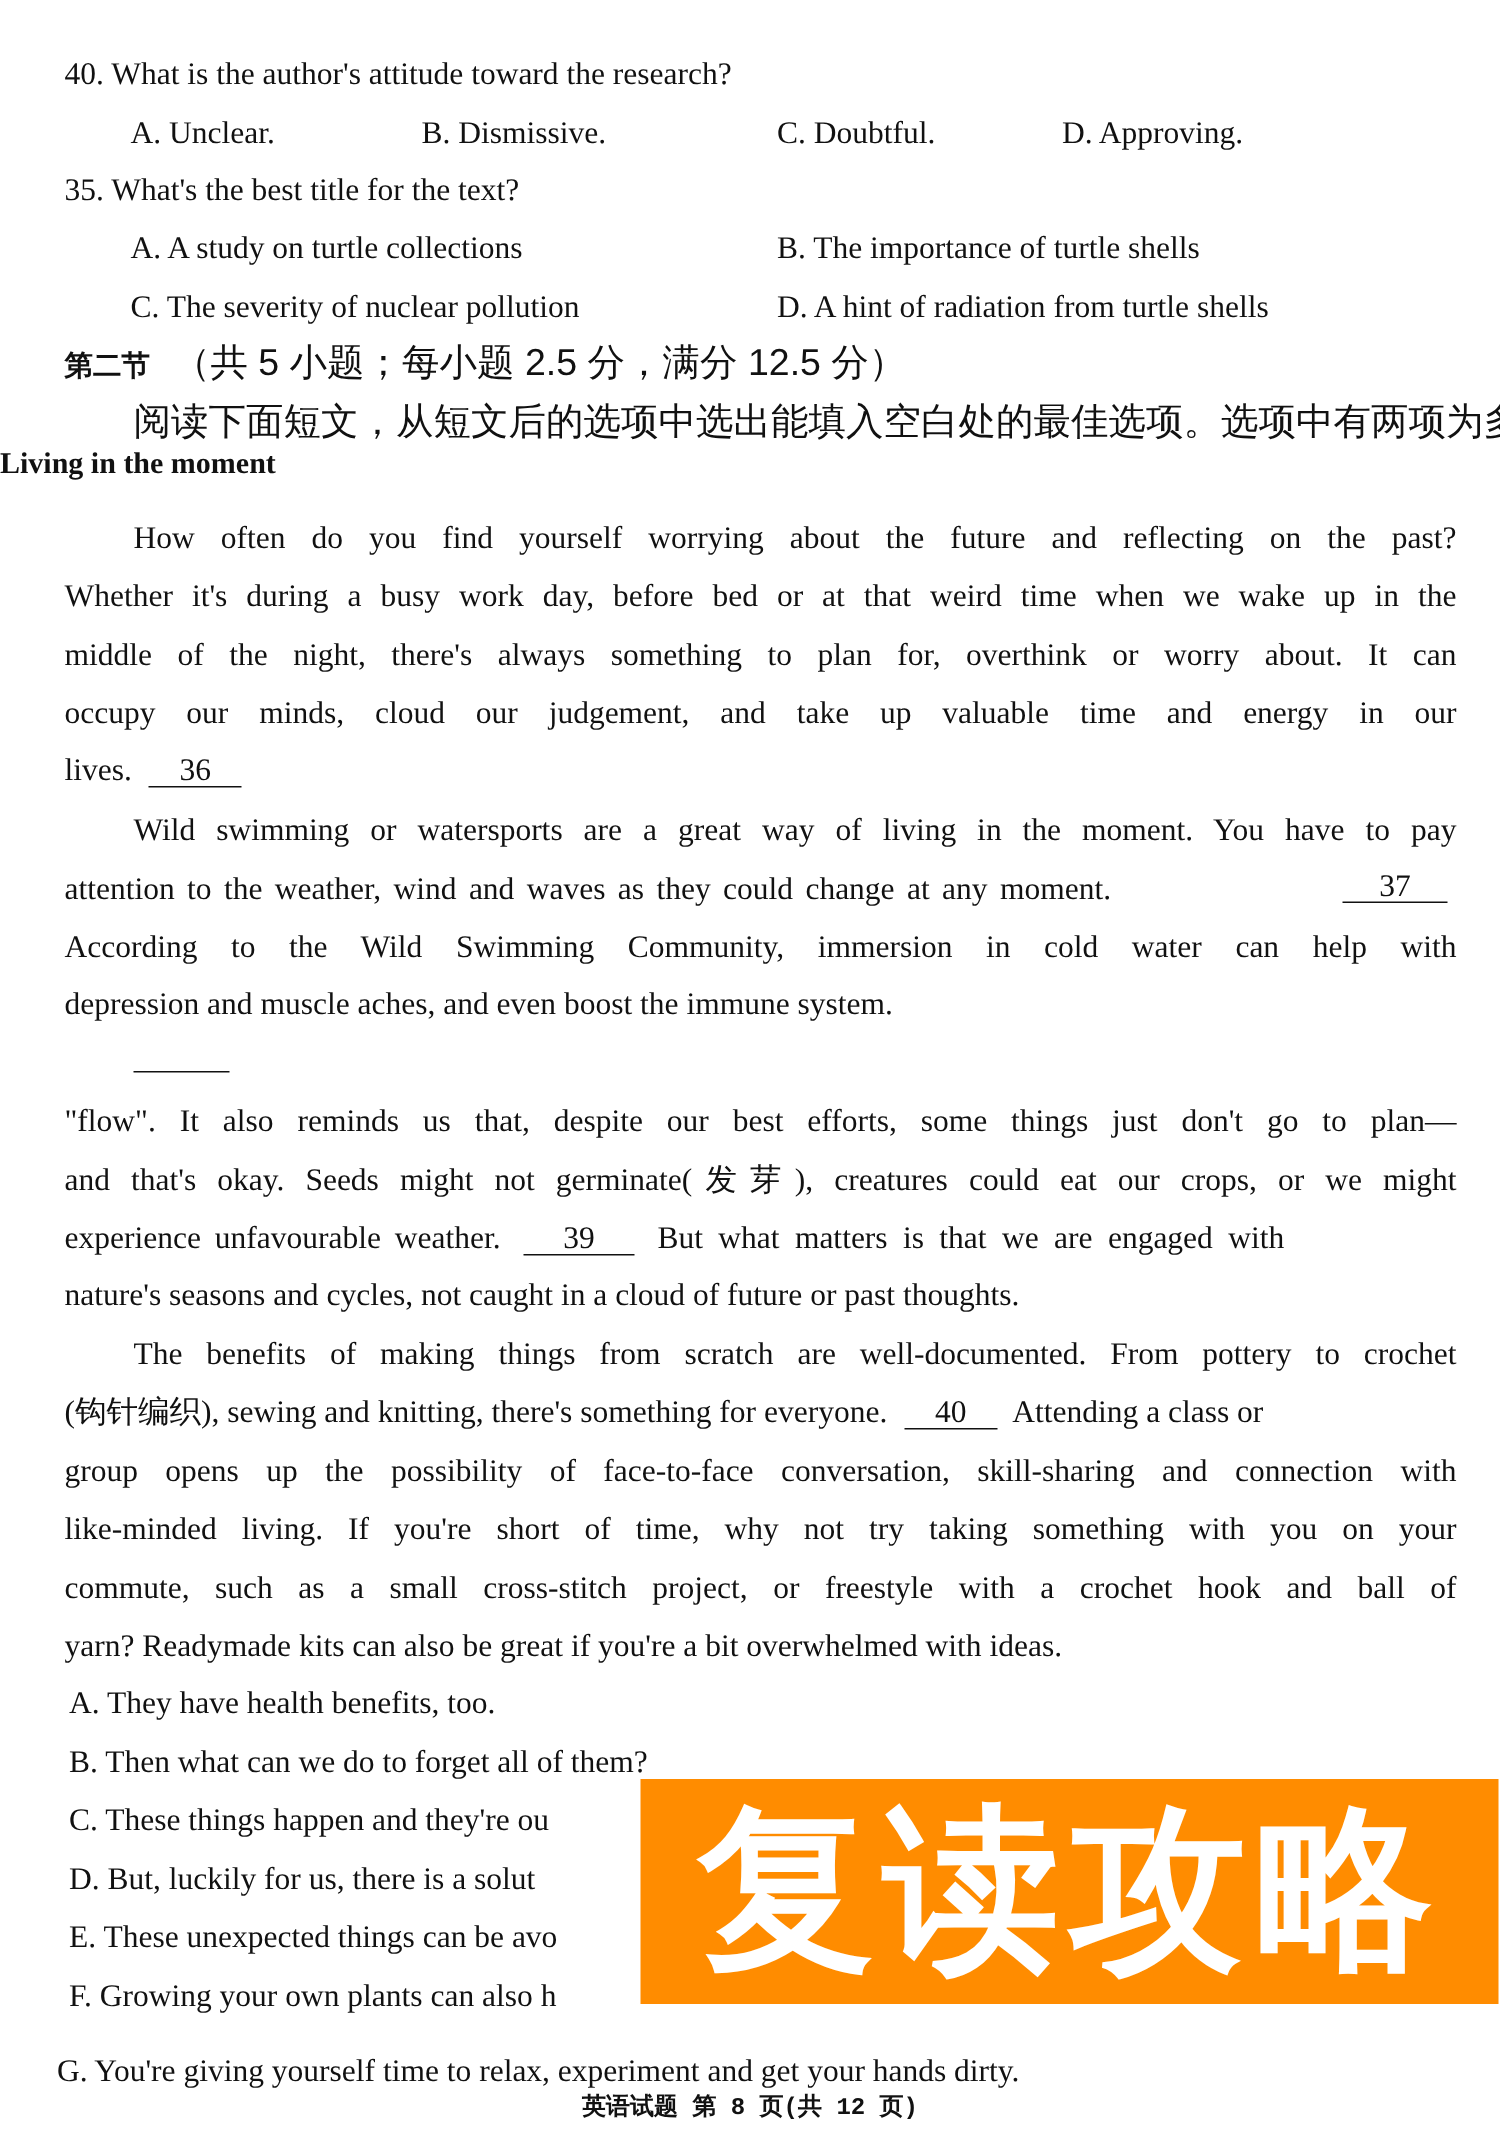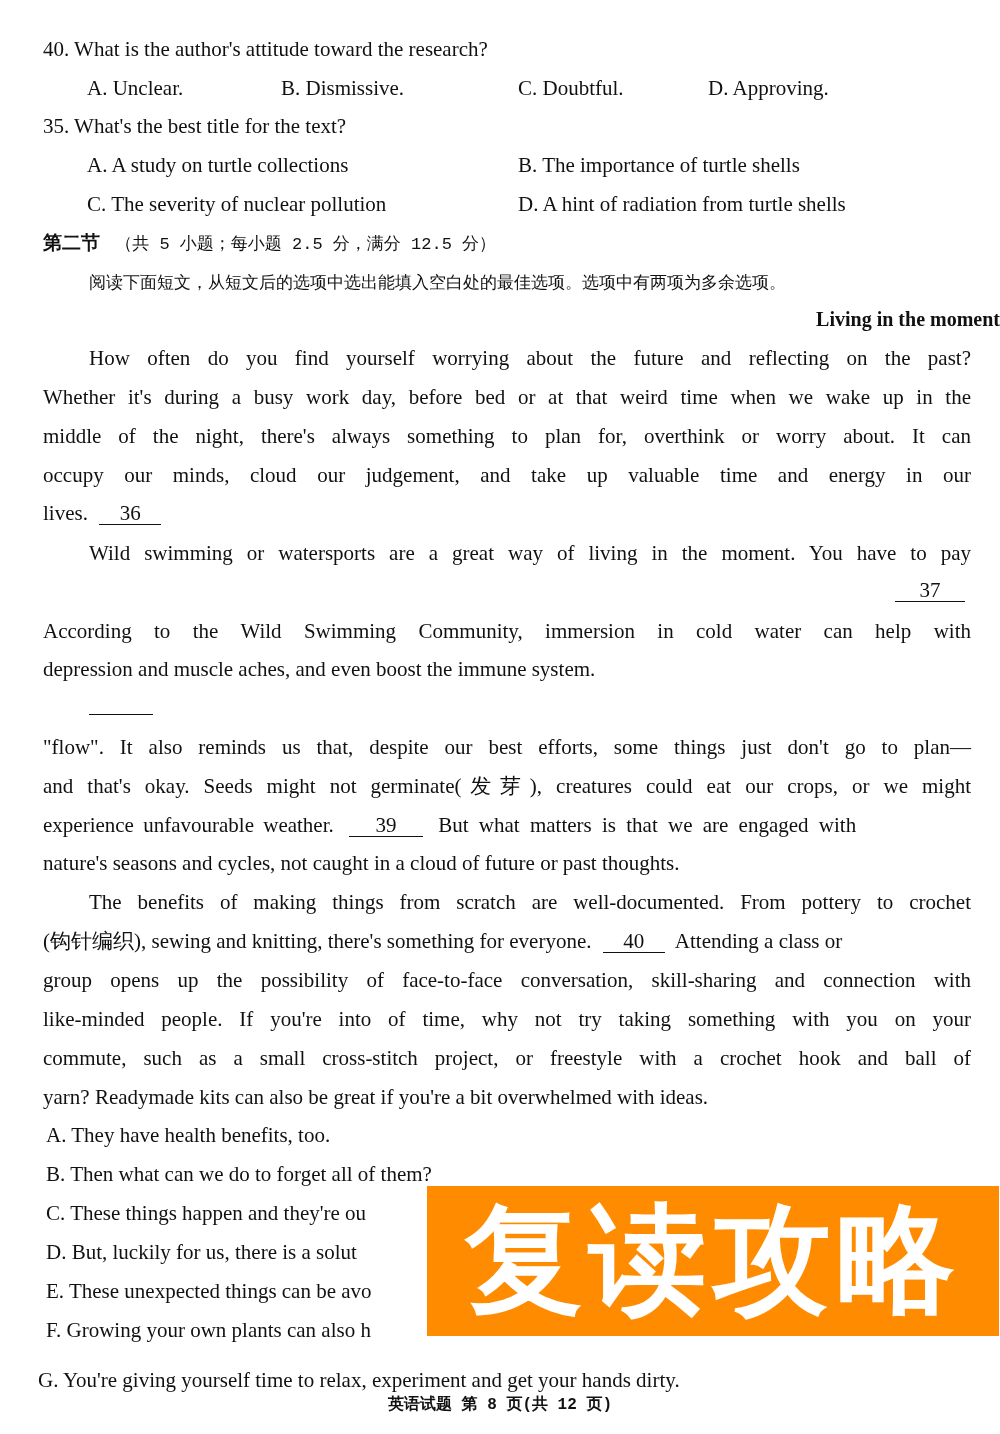--- a/index.html
+++ b/index.html
@@ -13,23 +13,23 @@
     font-size: 21px; line-height: 26px; white-space: nowrap;
   }
   .justify { text-align: justify; text-align-last: justify; white-space: normal; }
   .indent { left: 89px; }
   .opt { position: absolute; font-size: 21px; line-height: 26px; white-space: nowrap; }
   .blank {
     display: inline-block; border-bottom: 1.6px solid #111; text-align: center;
     line-height: 22px; margin: 0 6px;
   }
   .cn-bold { font-family: "DejaVu Sans", sans-serif; font-weight: bold; font-size: 19px; }
-  .cn { font-family: Liberation Mono, monospace; font-size: 17px; }
-  .title { position: absolute; left: 0; right: 0; top: 306px; text-align: right;
-           font-weight: bold; font-size: 20px; line-height: 26px; padding-left: 32px; }
+  .cn { font-family: Liberation Sans, sans-serif; font-size: 25px; }
+  .title { position: absolute; left: 0; right: 0; top: 296px; text-align: left;
+           font-weight: bold; font-size: 20px; line-height: 26px; }
   .footer { position: absolute; left: 0; right: 0; top: 1394px; text-align: center;
             font-family: Liberation Mono, monospace; font-size: 16px; font-weight: bold; }
   .watermark {
     position: absolute; left: 427px; top: 1186px; width: 572px; height: 150px;
     background: #ff8c00; color: #ffffff;
     display: flex; align-items: center; justify-content: center;
     font-family: "DejaVu Sans", sans-serif; font-size: 118px; font-weight: bold;
     letter-spacing: 6px;
     text-align: center;
   }
@@ -62,20 +62,21 @@
 <div class="line justify" style="top:384px;">Whether it's during a busy work day, before bed or at that weird time when we wake up in the</div>
 <div class="line justify" style="top:423px;">middle of the night, there's always something to plan for, overthink or worry about. It can</div>
 <div class="line justify" style="top:462px;">occupy our minds, cloud our judgement, and take up valuable time and energy in our</div>
 <div class="line" style="top:500px;">
   <span>lives.</span>
   <span class="blank" style="width:62px;">36</span>
 </div>
 
 <div class="line justify indent" style="top:540px;">Wild swimming or watersports are a great way of living in the moment. You have to pay</div>
 <div class="line" style="top:579px;">
+  <span style="word-spacing:3px;">attention to the weather, wind and waves as they could change at any moment.</span>
   <span class="blank" style="width:70px; position:absolute; right:0;">37</span>
 </div>
 <div class="line justify" style="top:618px;">According to the Wild Swimming Community, immersion in cold water can help with</div>
 <div class="line" style="top:656px;">depression and muscle aches, and even boost the immune system.</div>
 
 <div class="line" style="top:695px; left:89px;">
   <span class="blank" style="width:64px; margin-left:0; margin-right:10px;"></span>
 </div>
 <div class="line justify" style="top:734px;">"flow". It also reminds us that, despite our best efforts, some things just don't go to plan—</div>
 <div class="line justify" style="top:773px;">and that's okay. Seeds might not germinate(发芽), creatures could eat our crops, or we might</div>
@@ -86,21 +87,21 @@
 </div>
 <div class="line" style="top:850px;">nature's seasons and cycles, not caught in a cloud of future or past thoughts.</div>
 
 <div class="line justify indent" style="top:889px;">The benefits of making things from scratch are well-documented. From pottery to crochet</div>
 <div class="line" style="top:928px;">
   <span>(钩针编织), sewing and knitting, there's something for everyone.</span>
   <span class="blank" style="width:62px;">40</span>
   <span>Attending a class or</span>
 </div>
 <div class="line justify" style="top:967px;">group opens up the possibility of face-to-face conversation, skill-sharing and connection with</div>
-<div class="line justify" style="top:1006px;">like-minded people. If you're into of time, why not try taking something with you on your</div>
+<div class="line justify" style="top:1006px;">like-minded living. If you're short of time, why not try taking something with you on your</div>
 <div class="line justify" style="top:1045px;">commute, such as a small cross-stitch project, or freestyle with a crochet hook and ball of</div>
 <div class="line" style="top:1084px;">yarn? Readymade kits can also be great if you're a bit overwhelmed with ideas.</div>
 
 <div class="line" style="top:1122px; left:46px;">A. They have health benefits, too.</div>
 <div class="line" style="top:1161px; left:46px;">B. Then what can we do to forget all of them?</div>
 <div class="line" style="top:1200px; left:46px;">C. These things happen and they're ou</div>
 <div class="line" style="top:1239px; left:46px;">D. But, luckily for us, there is a solut</div>
 <div class="line" style="top:1278px; left:46px;">E. These unexpected things can be avo</div>
 <div class="line" style="top:1317px; left:46px;">F. Growing your own plants can also h</div>
 <div class="line" style="top:1355px; left:38px;margin-top:12px;">G. You're giving yourself time to relax, experiment and get your hands dirty.</div>

